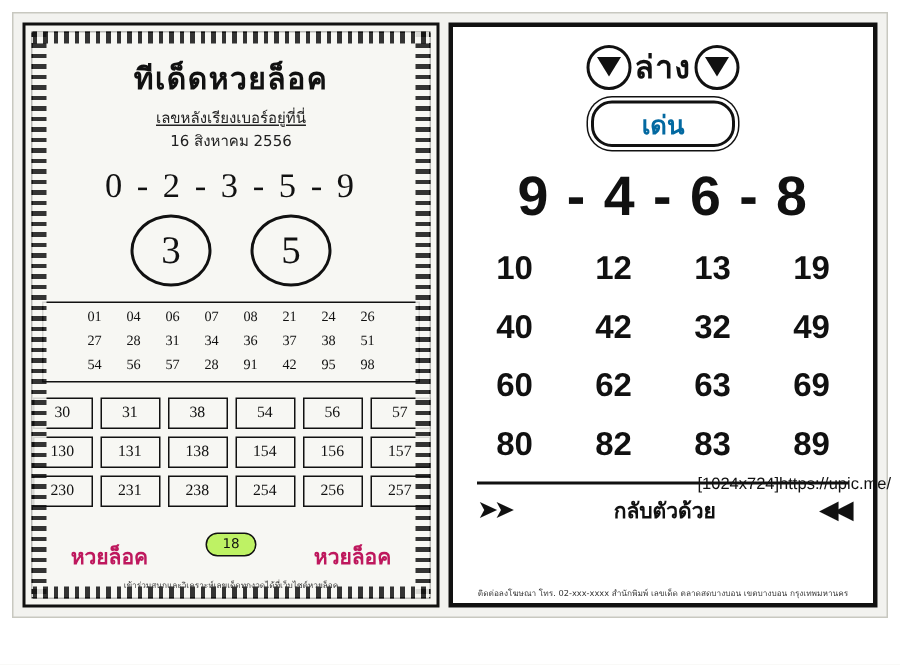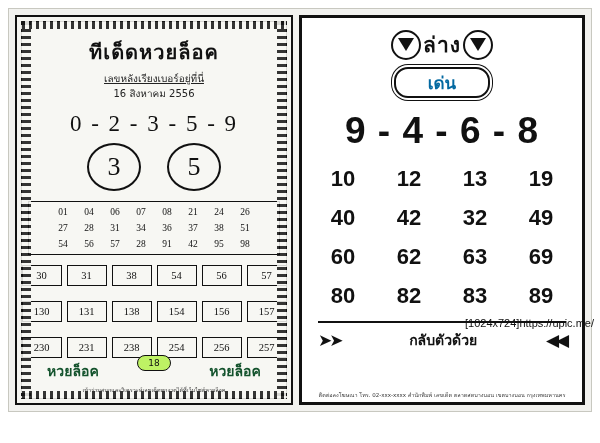--- a/index.html
+++ b/index.html
@@ -121,21 +121,21 @@
   }
   .grid-box td{
     width:26px;
     text-align:center;
     padding:3px 1px;
   }
   .box-rows{
     margin-top:10px;
     display:flex;
     flex-direction:column;
-    gap:15px;
+    gap:5px;
   }
   .box-row{
     display:flex;
     gap:5px;
   }
   .num-box{
     width:38px;height:19px;
     border:1px solid #111;
     background:#f7f7f3;
     font-size:10.5px;
@@ -145,21 +145,21 @@
   }
   .foot{
     position:absolute;
     left:6px;right:6px;bottom:16px;
     display:flex;
     align-items:center;
     justify-content:space-around;
   }
   .foot-word{
     font-size:14px;
-    color:#14532d;
+    color:#be185d;
     font-weight:bold;
     margin-top:16px;
   }
   .page-pill{
     width:32px;height:14px;
     border:1px solid #111;
     border-radius:8px;
     font-size:9px;
     display:flex;align-items:center;justify-content:center;
     color:#111;

